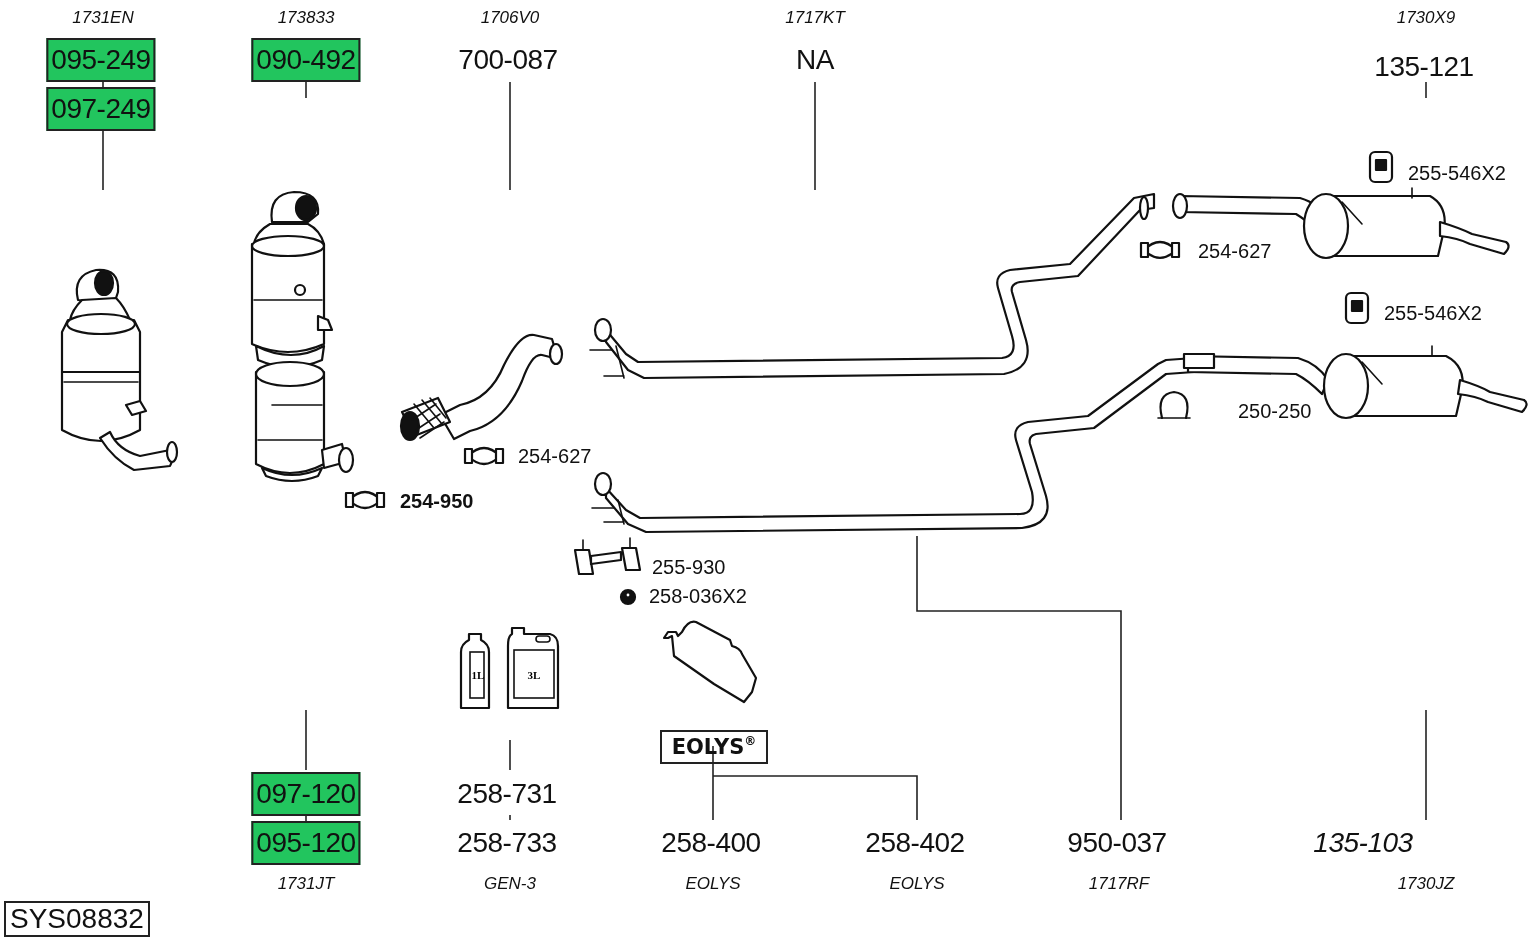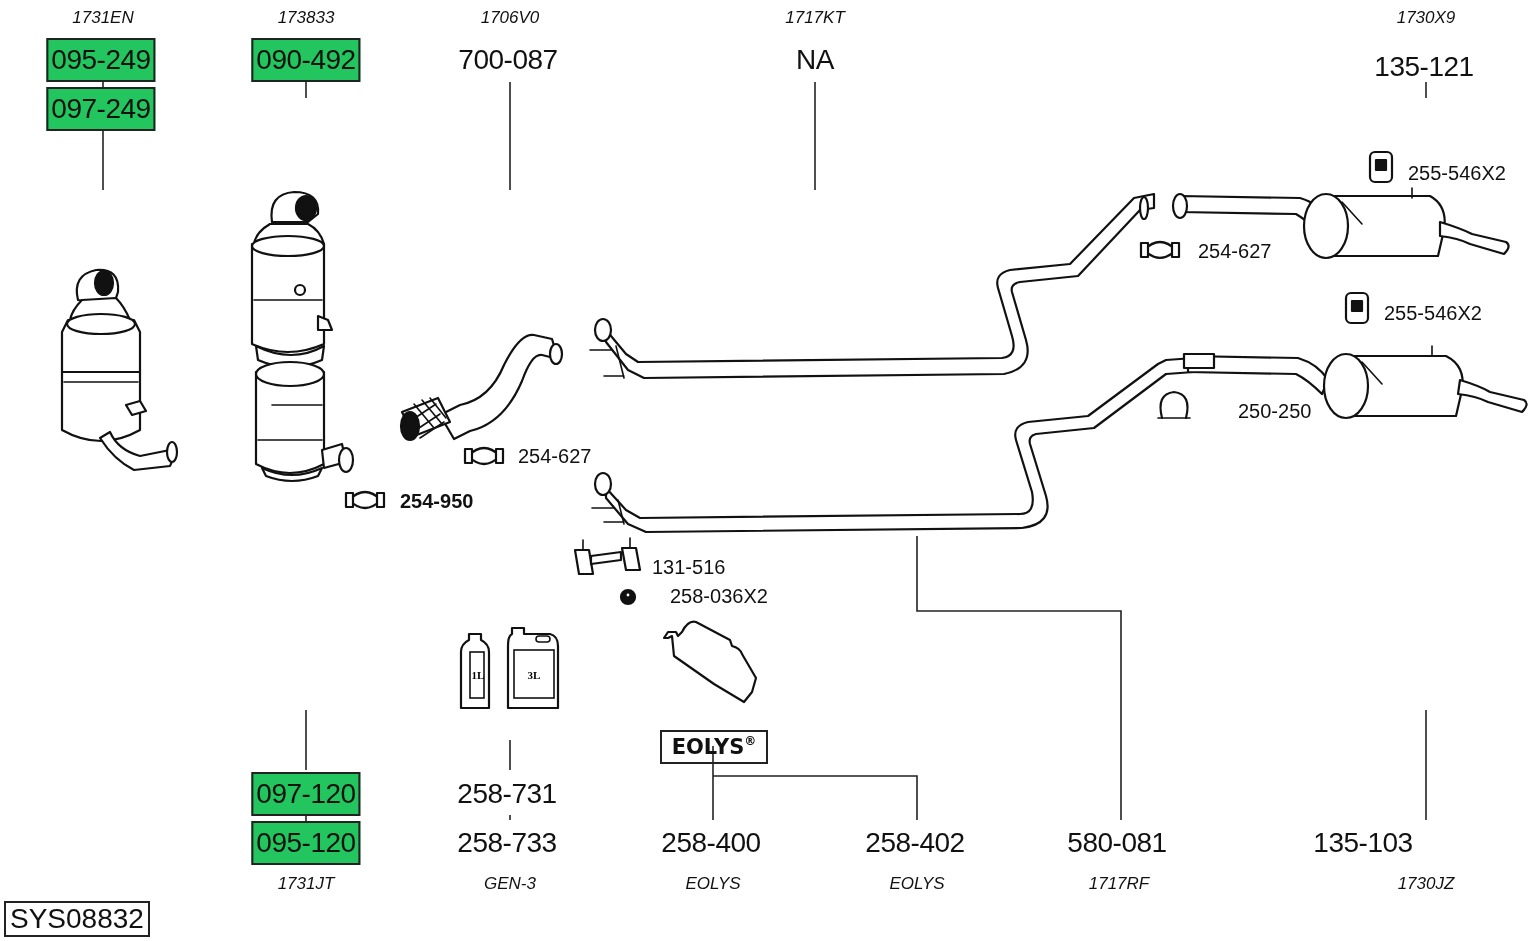--- a/index.html
+++ b/index.html
@@ -183,38 +183,38 @@
 
 <div class="code-small" style="left:1426px; top:8px;">1730X9</div>
 <div class="pn-big" style="left:1424px; top:47px;">135-121</div>
 
 <div class="acc-label" style="left:1408px; top:162px;">255-546X2</div>
 <div class="acc-label" style="left:1198px; top:240px;">254-627</div>
 <div class="acc-label" style="left:1384px; top:302px;">255-546X2</div>
 <div class="acc-label" style="left:1200px; top:400px;margin-left:38px;">250-250</div>
 <div class="acc-label" style="left:518px; top:445px;">254-627</div>
 <div class="acc-label" style="left:400px; top:490px;font-weight:bold;">254-950</div>
-<div class="acc-label" style="left:652px; top:556px;">131-516</div>
-<div class="acc-label" style="left:649px; top:585px;margin-left:21px;">258-036X2</div>
+<div class="acc-label" style="left:652px; top:556px;">255-930</div>
+<div class="acc-label" style="left:649px; top:585px;">258-036X2</div>
 
 <div class="eolys-box"><span>EOLYS</span><sup>®</sup></div>
 
 <div class="pn-box" style="left:306px; top:772px;">097-120</div>
 <div class="pn-box" style="left:306px; top:821px;">095-120</div>
 <div class="code-small" style="left:306px; top:874px;">1731JT</div>
 
 <div class="pn-big" style="left:507px; top:774px;">258-731</div>
 <div class="pn-big" style="left:507px; top:823px;">258-733</div>
 <div class="code-small" style="left:510px; top:874px;">GEN-3</div>
 
 <div class="pn-big" style="left:711px; top:823px;">258-400</div>
 <div class="code-small" style="left:713px; top:874px;">EOLYS</div>
 
 <div class="pn-big" style="left:915px; top:823px;">258-402</div>
 <div class="code-small" style="left:917px; top:874px;">EOLYS</div>
 
-<div class="pn-big" style="left:1117px; top:823px;">580-081</div>
+<div class="pn-big" style="left:1117px; top:823px;">950-037</div>
 <div class="code-small" style="left:1119px; top:874px;">1717RF</div>
 
-<div class="pn-big" style="left:1363px; top:823px;">135-103</div>
+<div class="pn-big" style="left:1363px; top:823px;font-style:italic;">135-103</div>
 <div class="code-small" style="left:1426px; top:874px;">1730JZ</div>
 
 <div class="sys-box">SYS08832</div>
 
 </body></html>

